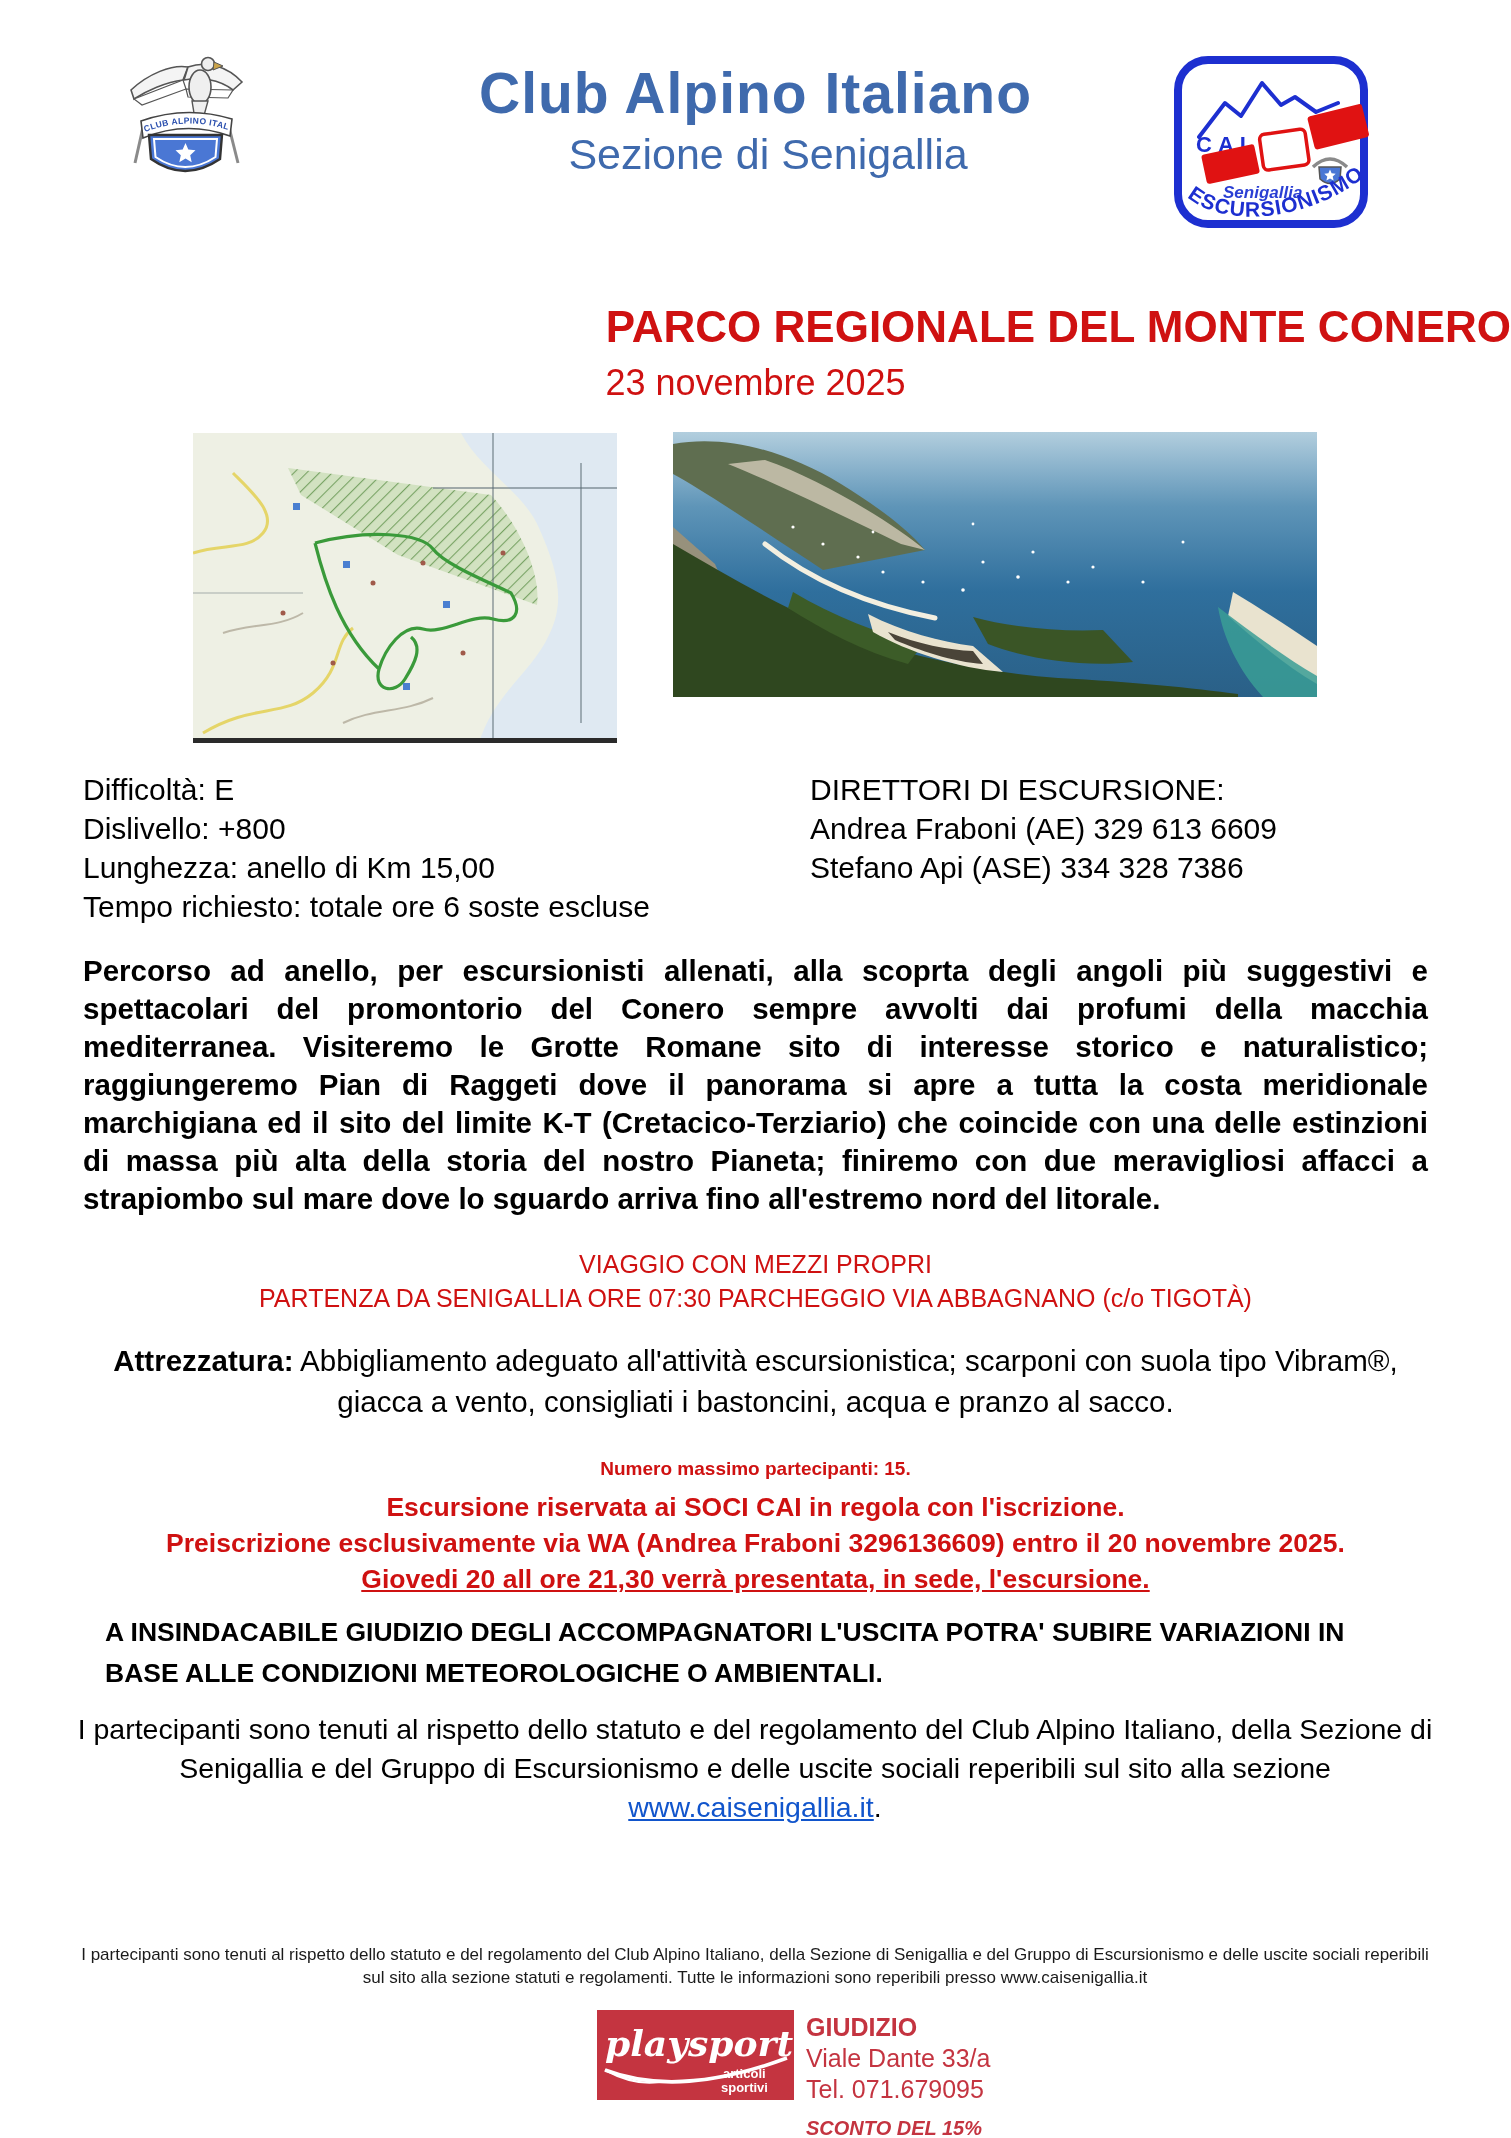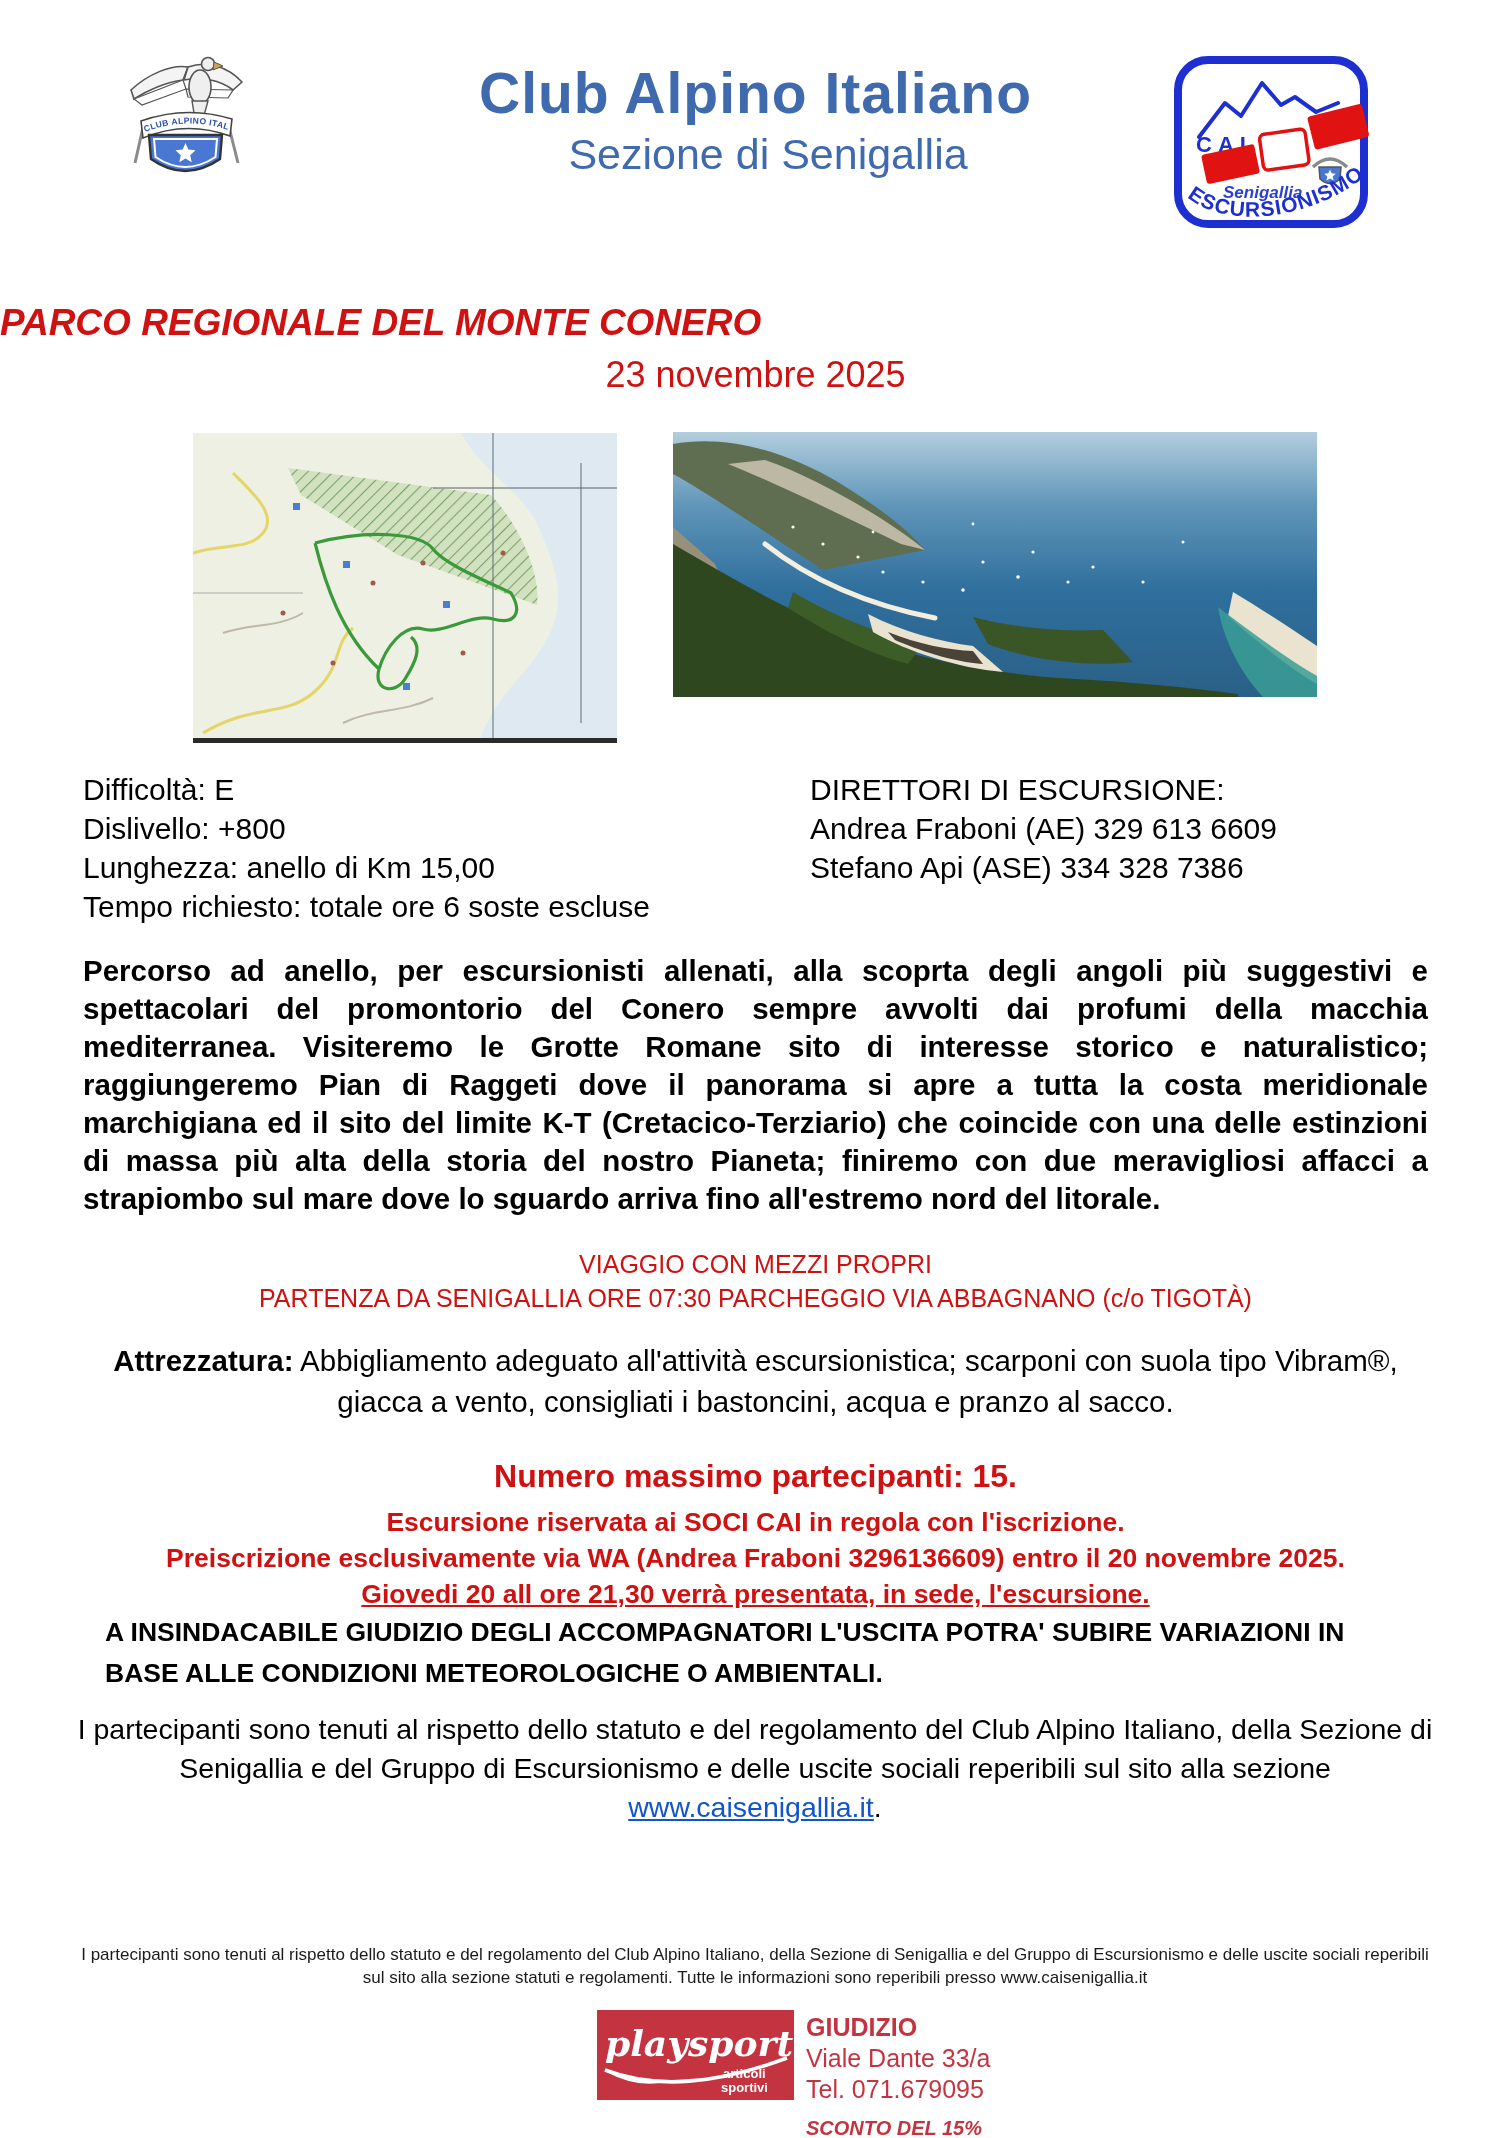--- a/index.html
+++ b/index.html
@@ -4,29 +4,29 @@
 <style>
   html,body { margin:0; padding:0; background:#ffffff; }
   .page {
     position:relative; width:1511px; height:2138px; background:#ffffff;
     font-family:"Liberation Sans", sans-serif; color:#000; overflow:hidden;
   }
   .abs { position:absolute; }
   .blue-title  { color:#3f6aad; font-weight:bold; font-size:57px; text-align:center; letter-spacing:1px; }
   .blue-sub    { color:#3f6aad; font-size:43px; text-align:center; margin-top:4px;padding-left:25px; }
   .red         { color:#cf1111; }
-  .red-title1  { font-size:37px; font-weight:bold; text-align:left;font-style:italic; }
+  .red-title1  { font-size:44px; font-weight:bold; text-align:right; }
   .red-title2  { font-size:36px; font-weight:normal; text-align:center; margin-top:10px; }
   .details     { font-size:30px; line-height:39px; }
   .desc        { font-size:29.5px; font-weight:bold; line-height:38px; text-align:justify; }
   .travel      { font-size:25px; font-weight:normal; line-height:34px; text-align:center; }
   .equip       { font-size:29.5px; line-height:41px; text-align:center; }
   .equip .lbl  { font-weight:bold; }
   .parts       { text-align:center; font-weight:bold; }
-  .parts .l1   { font-size:32px; margin-bottom:9px; }
+  .parts .l1   { font-size:19px; margin-bottom:9px; }
   .parts .l    { font-size:26.5px; line-height:36px; }
   .underline   { text-decoration:underline; }
   .notice      { font-size:26.5px; font-weight:bold; line-height:41px; text-align:left; }
   .rules       { font-size:28.5px; line-height:39px; text-align:center; }
   .rules a     { color:#1155cc; text-decoration:underline; cursor:pointer; }
   .footer-note { font-size:17px; line-height:23px; text-align:center; color:#1a1a1a; }
   .sponsor-text { color:#c43440; font-size:25px; line-height:31px; }
   .sponsor-text .city  { font-weight:bold; }
   .sponsor-text .disc  { font-style:italic; font-weight:bold; font-size:20px; margin-top:8px; }
 </style>

